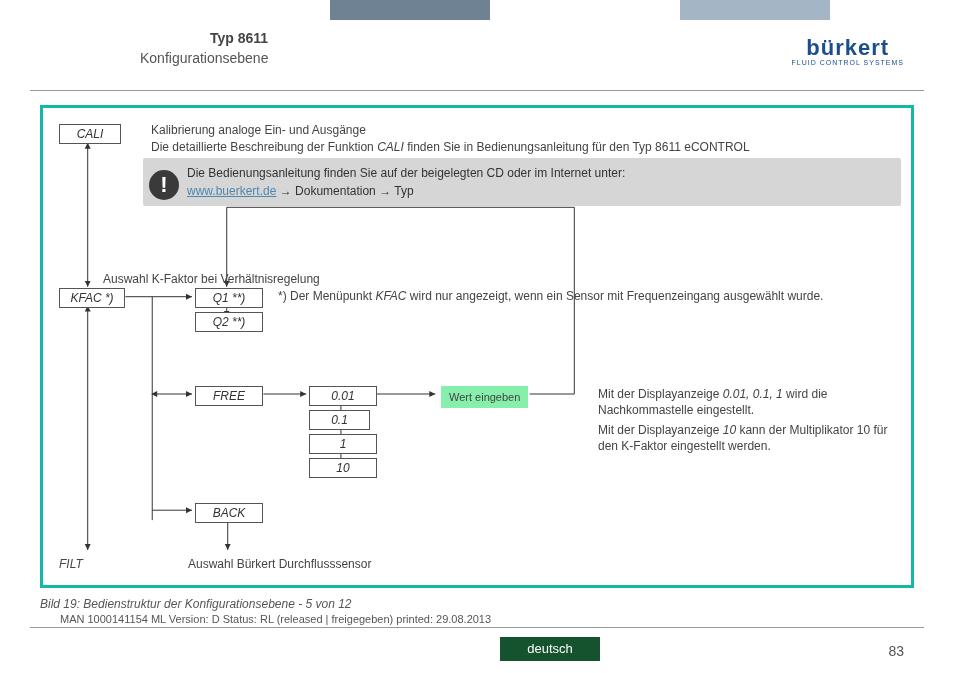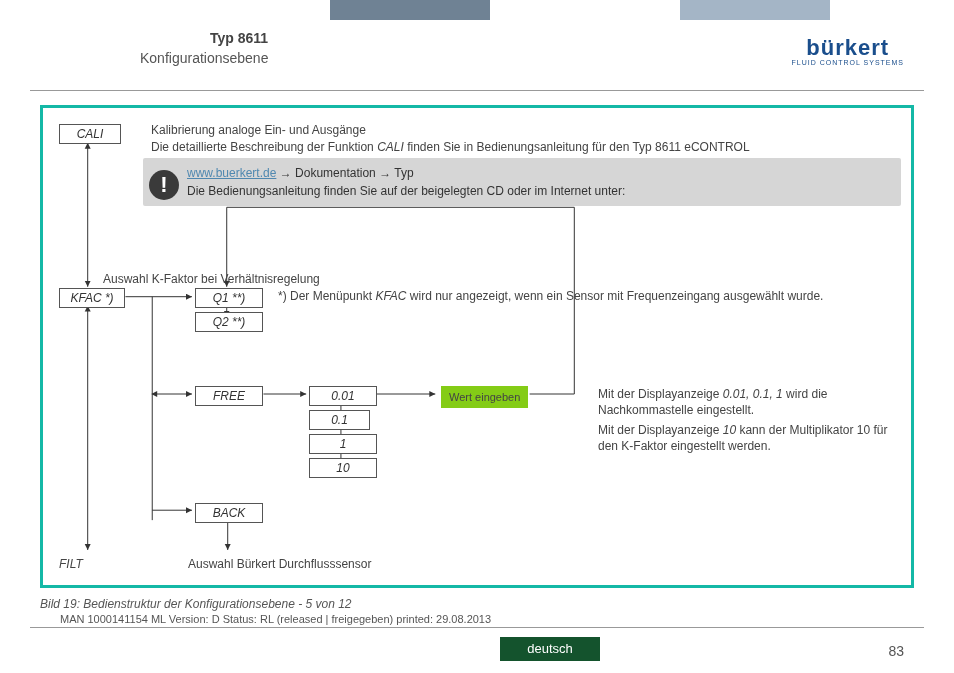--- a/index.html
+++ b/index.html
@@ -31,21 +31,21 @@
 .txt { position: absolute; font-size: 12px; line-height: 1.35; color: #444; }
 .txt-it { font-style: italic; }
 
 
 .info-bar { position: absolute; left: 100px; top: 50px; right: 10px; background: #d6d6d6; padding: 6px 10px 6px 44px; font-size: 12px; line-height: 1.5; color: #333; border-radius: 2px; }
 .info-icon { position: absolute; left: 6px; top: 12px; width: 30px; height: 30px; border-radius: 50%; background: #3a3a3a; color: #fff; text-align: center; line-height: 30px; font-size: 22px; font-weight: bold; font-style: normal; }
 .info-link { color: #5088b0; text-decoration: underline; }
 .arrow { font-weight: bold; }
 
 
-.wert { position: absolute; background: #84cc16; height: 22px; line-height: 22px; font-size: 11px; padding: 0 8px; color: #444; }
+.wert { position: absolute; background: #86efac; height: 22px; line-height: 22px; font-size: 11px; padding: 0 8px; color: #444; }
 
 
 .caption { position: absolute; left: 40px; bottom: 62px; font-size: 12px; font-style: italic; color: #555; }
 
 
 .footer-line { position: absolute; bottom: 45px; left: 30px; right: 30px; height: 1px; background: #999; }
 .footer-meta { position: absolute; bottom: 48px; left: 60px; font-size: 11px; color: #555; }
 .footer-lang { position: absolute; bottom: 12px; left: 500px; width: 100px; height: 24px; background: #14532d; color: #fff; text-align: center; line-height: 24px; font-size: 13px; }
 .page-num { position: absolute; bottom: 14px; right: 50px; font-size: 14px; color: #555; }
 
@@ -111,28 +111,28 @@
 
   <div class="mbox" style="left:16px; top:16px; width:62px;">CALI</div>
 
   <div class="txt" style="left:108px; top:14px;">Kalibrierung analoge Ein- und Ausgänge</div>
   <div class="txt" style="left:108px; top:31px; right:15px;">
     <span>Die detaillierte Beschreibung der Funktion </span><span class="txt-it">CALI</span><span> finden Sie in Bedienungsanleitung für den Typ 8611 eCONTROL</span>
   </div>
 
   <div class="info-bar">
     <div class="info-icon">!</div>
+    <div>Die Bedienungsanleitung finden Sie auf der beigelegten CD oder im Internet unter:</div>
     <div>
       <a class="info-link">www.buerkert.de</a>
       <span class="arrow">→</span>
       <span>Dokumentation</span>
       <span class="arrow">→</span>
       <span>Typ</span>
     </div>
-    <div>Die Bedienungsanleitung finden Sie auf der beigelegten CD oder im Internet unter:</div>
   </div>
 
   <div class="txt" style="left:60px; top:163px;">Auswahl K-Faktor bei Verhältnisregelung</div>
 
   <div class="mbox" style="left:16px; top:180px; width:66px;">KFAC *)</div>
 
   <div class="mbox" style="left:152px; top:180px; width:68px;">Q1 **)</div>
   <div class="mbox" style="left:152px; top:204px; width:68px;">Q2 **)</div>
 
   <div class="txt" style="left:235px; top:180px; right:10px;">

